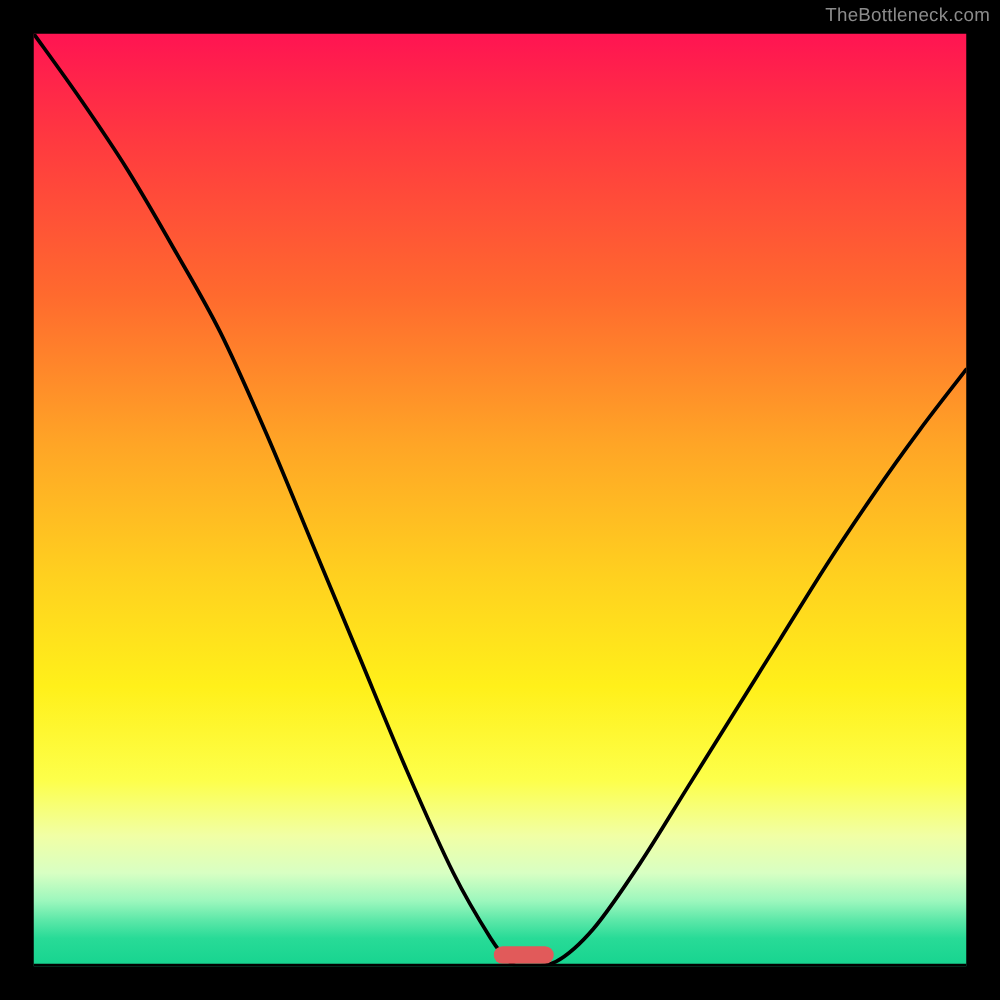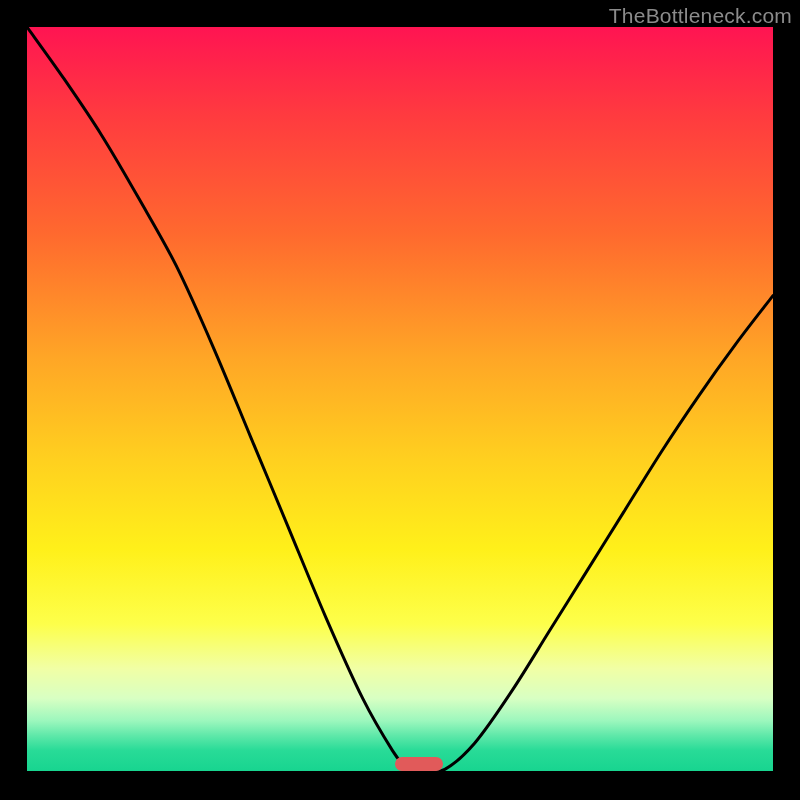--- a/index.html
+++ b/index.html
@@ -62,21 +62,21 @@
     left: 0;
     top: 0;
     width: 746px;
     height: 746px;
   }
   .watermark {
     position: absolute;
     top: 4px;
     right: 8px;
     color: #8b8b8b;
-    font-size: 21px;
+    font-size: 15px;
     font-weight: 500;
     letter-spacing: 0.2px;
   }
 </style>
 </head>
 <body>
 
 <div class="frame">
   <div class="plot"></div>
 

